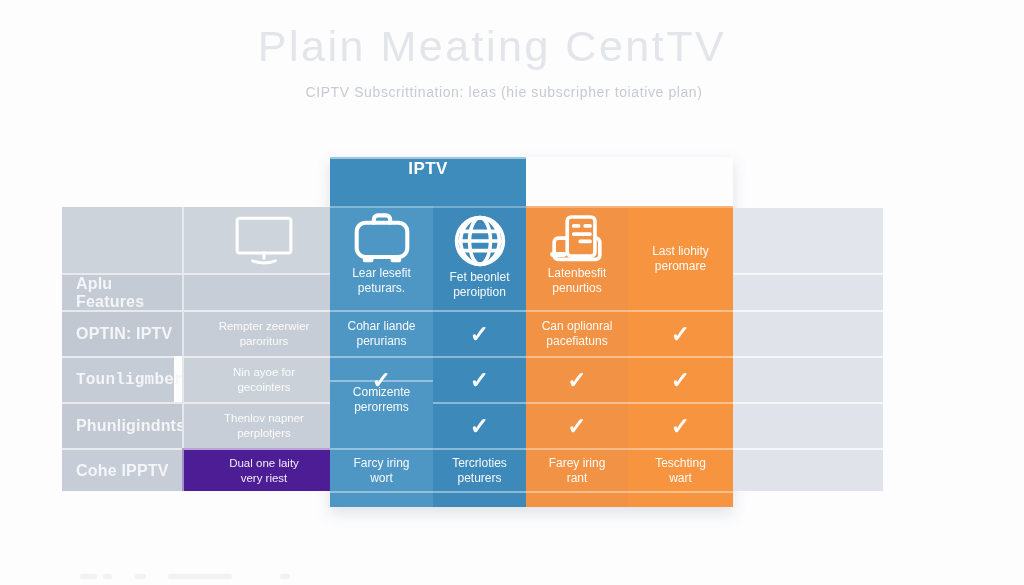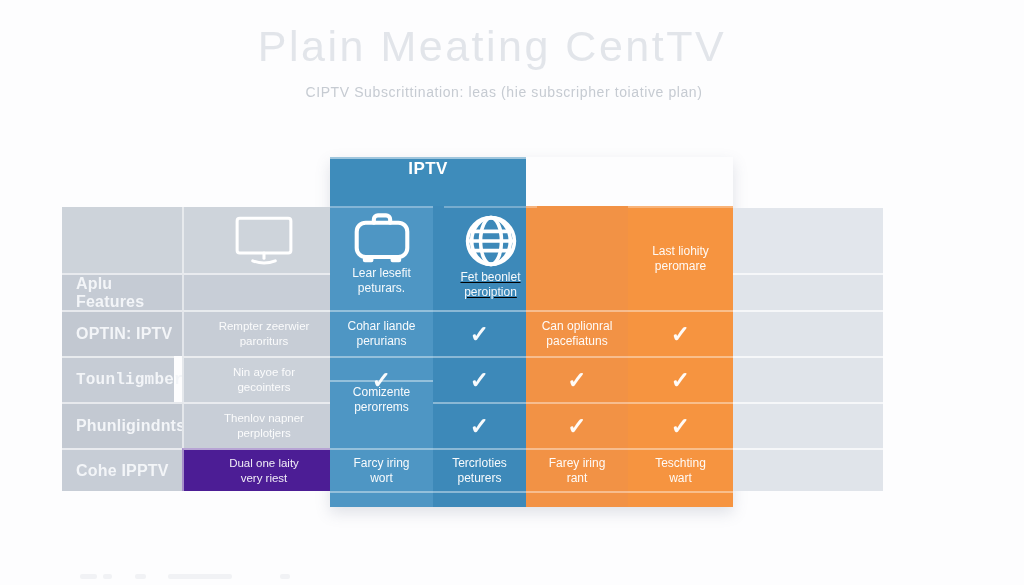--- a/index.html
+++ b/index.html
@@ -94,35 +94,50 @@
         <path d="M28 13 v-4 a5 5 0 0 1 5 -5 h10 a5 5 0 0 1 5 5 v4"></path>
         <rect x="7" y="13" width="62" height="42" rx="11"></rect>
         <path d="M17 55 v4 h8 v-4"></path>
         <path d="M51 55 v4 h8 v-4"></path>
       </svg>
     </div>
     <div class="caption">Lear lesefit
 peturars.</div>
   </div>
 
-  <div class="iconcell" style="left:444px;width:93px;text-decoration:underline;">
+  <div class="iconcell" style="left:433px;width:93px;">
     <div class="iconslot">
       <svg width="58" height="58" viewBox="0 0 72 72" fill="none" stroke="#ffffff" stroke-width="4.5" stroke-linecap="round">
         <circle cx="36" cy="36" r="29"></circle>
         <ellipse cx="36" cy="36" rx="13" ry="29"></ellipse>
         <ellipse cx="36" cy="36" rx="24" ry="29"></ellipse>
         <path d="M11 24 h50"></path>
         <path d="M7 36 h58"></path>
         <path d="M11 48 h50"></path>
       </svg>
     </div>
     <div class="caption">Fet beonlet
 peroiption</div>
   </div>
 
+  <div class="iconcell" style="left:526px;width:102px;">
+    <div class="iconslot">
+      <svg width="62" height="54" viewBox="0 0 76 66" fill="none" stroke="#ffffff" stroke-width="4.5" stroke-linecap="round" stroke-linejoin="round">
+        <rect x="10" y="32" width="56" height="26" rx="5"></rect>
+        <rect x="26" y="6" width="34" height="48" rx="5" fill="#f29245"></rect>
+        <path d="M34 17 h6"></path>
+          <path d="M48 17 h6"></path>
+        <path d="M34 27 h20"></path>
+        <path d="M42 36 h12"></path>
+        <path d="M8 52 h14" stroke-width="6"></path>
+      </svg>
+    </div>
+    <div class="caption">Latenbesfit
+penurtios</div>
+  </div>
 
   <div class="iconcell" style="left:628px;width:105px;">
     <div class="iconslot"></div>
     <div class="caption">Last liohity
 peromare</div>
   </div>
 
   <div class="ccell" style="left:330px;top:310px;width:103px;height:46px;">
     <div class="celltext">Cohar liande
 perurians</div>

